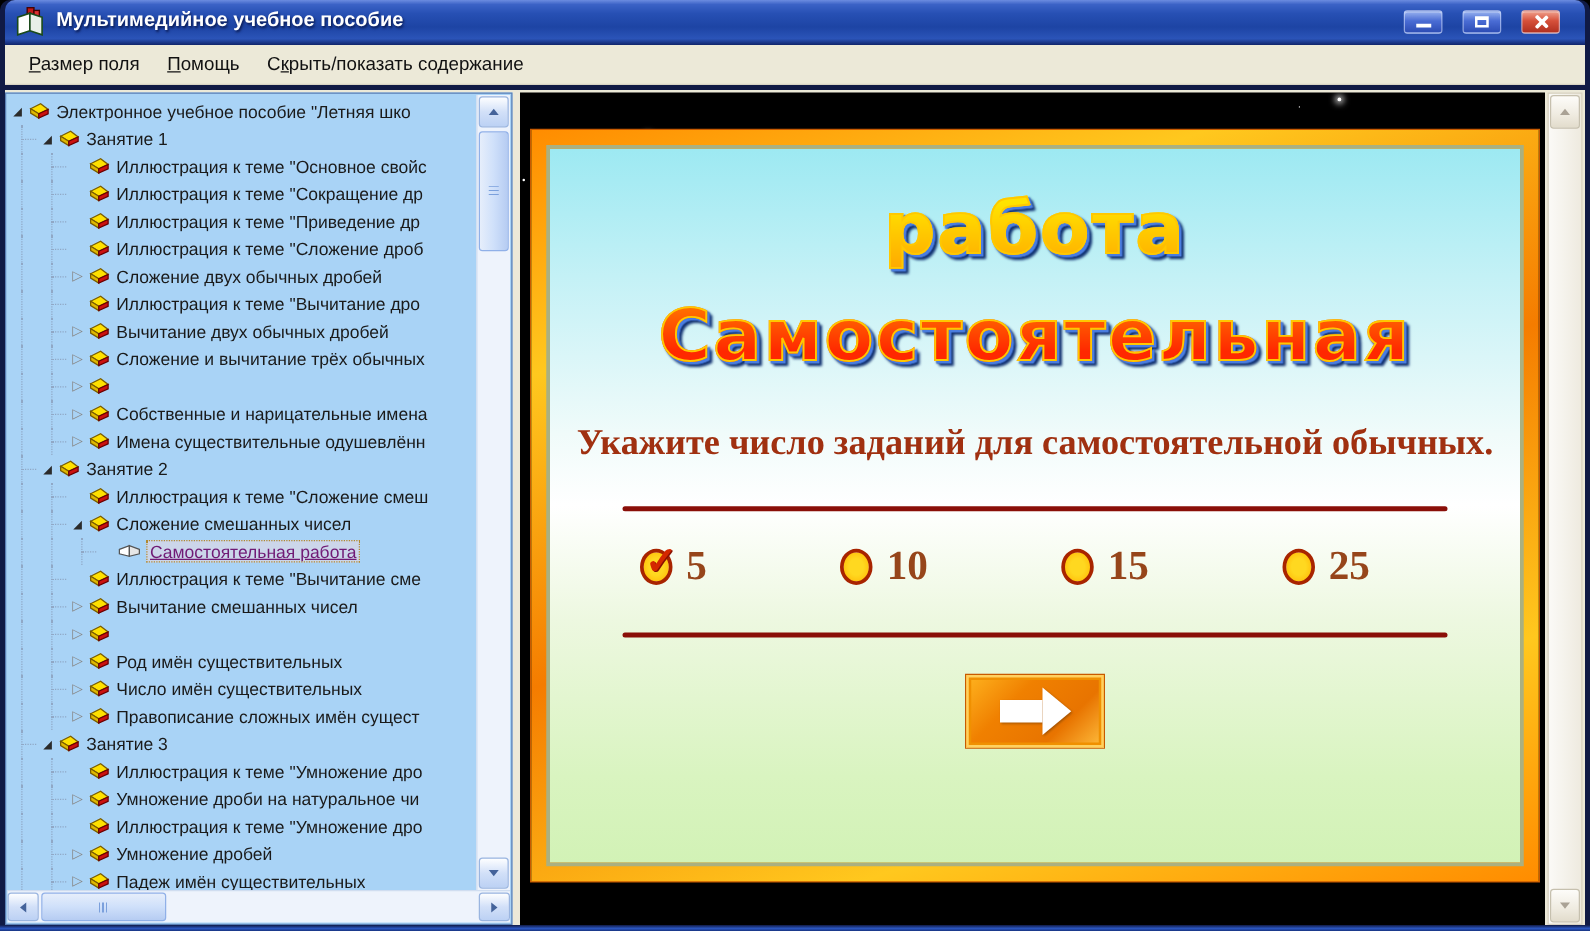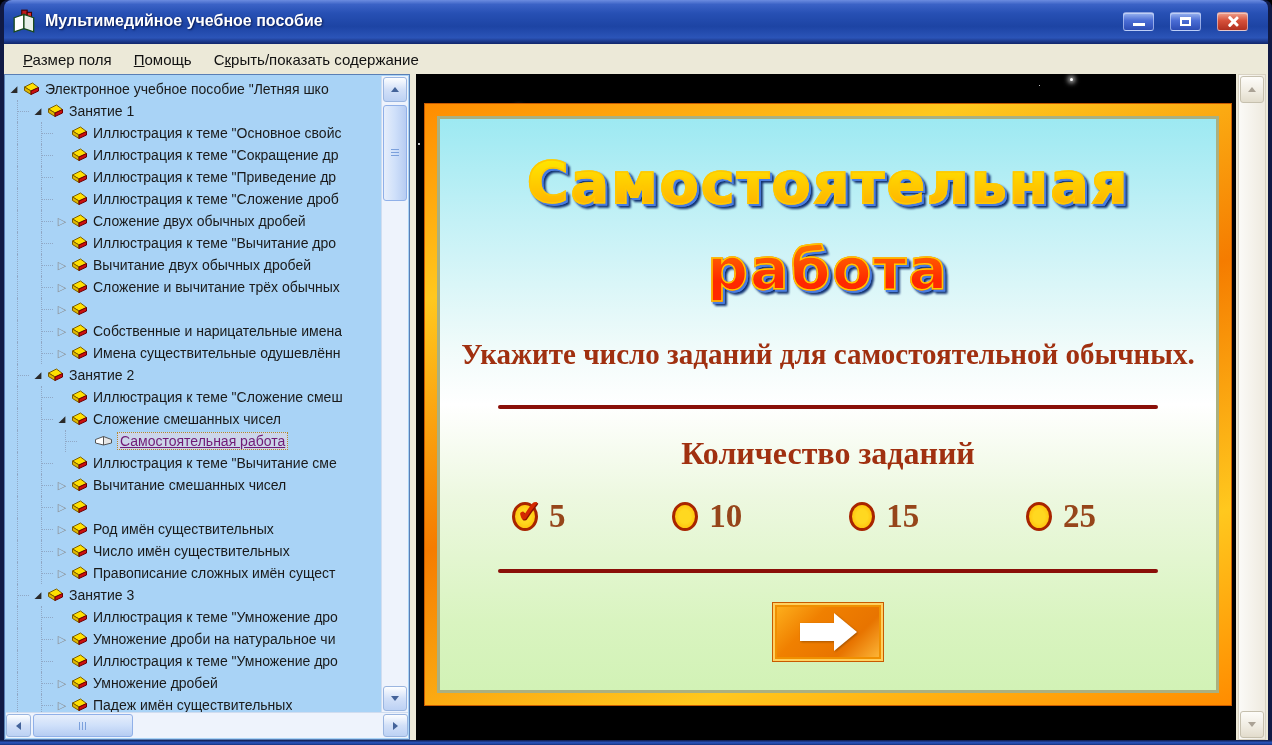--- a/index.html
+++ b/index.html
@@ -6,21 +6,21 @@
     font-family:"Liberation Sans",sans-serif;background:#000;}
   *{box-sizing:border-box;}
 
   
   .window{position:absolute;inset:0;border-radius:8px 8px 0 0;
     background:#101a45;padding:0 4px 0 4px;}
   .frame-bottom{position:absolute;left:0;right:0;bottom:0;height:5px;
     background:linear-gradient(180deg,#101a45,#2a55c0 55%,#16307a);}
 
   
-  .titlebar{height:44px;border-radius:8px 8px 0 0;position:relative;
+  .titlebar{height:36px;border-radius:8px 8px 0 0;position:relative;
     background:linear-gradient(180deg,#6c8ce0 0%,#3b62c6 10%,#2750b4 30%,#1d44a4 60%,#2b54b8 86%,#10256a 100%);
     display:flex;align-items:center;padding:0 8px 2px 8px;}
   .app-icon{width:26px;height:26px;margin-right:7px;flex:0 0 auto;}
   .title-text{color:#fff;font-size:16px;font-weight:bold;
     text-shadow:1px 1px 2px #0a1a50;white-space:nowrap;}
   .win-btns{margin-left:auto;display:flex;gap:16px;padding-right:12px;}
   .win-btn{width:31px;height:19px;border-radius:3px;border:1px solid rgba(220,232,255,.55);
     display:flex;align-items:center;justify-content:center;position:relative;
     background:linear-gradient(180deg,#9ab4f0,#4a6cd4 45%,#2c4cb4);box-shadow:inset 0 1px 0 rgba(255,255,255,.4);}
   .win-btn.close{background:linear-gradient(180deg,#f0a28e,#d6503a 45%,#b03020);}
@@ -564,26 +564,25 @@
         <span class="star" style="height: 2px; width: 2px; left: 65.2753%; top: 11.7097%;"></span>
         <span class="star" style="height: 2px; width: 2px; left: 0.219931%; top: 10.3728%;"></span>
         <span class="star glow" style="height: 3px; width: 3px; left: 6.68508%; top: 30.202%;"></span>
         <span class="star" style="height: 1px; width: 1px; left: 49.9061%; top: 13.4234%;"></span>
         <span class="star" style="height: 2px; width: 2px; left: 91.5552%; top: 56.5203%;"></span>
         <span class="star" style="height: 2px; width: 2px; left: 48.8917%; top: 35.0675%;"></span>
         <span class="star glow" style="height: 3px; width: 3px; left: 31.9757%; top: 34.8857%;"></span>
       <div class="card">
         <div class="card-inner">
           <div class="big-title">
+            <div>работа</div>
             <div>Самостоятельная</div>
-            <div>работа</div>
           </div>
           <div class="prompt">Укажите число заданий для самостоятельной обычных.</div>
           <div class="redline line1"></div>
-          <div class="group-label">Количество заданий</div>
           <div class="options" id="options">
               <label class="radio-opt">
                 <span class="radio-circle">
                   <span class="radio-check">✓</span>
                 </span>
                 <span class="radio-label">5</span>
               </label>
               <label class="radio-opt">
                 <span class="radio-circle"></span>
                 <span class="radio-label">10</span>

